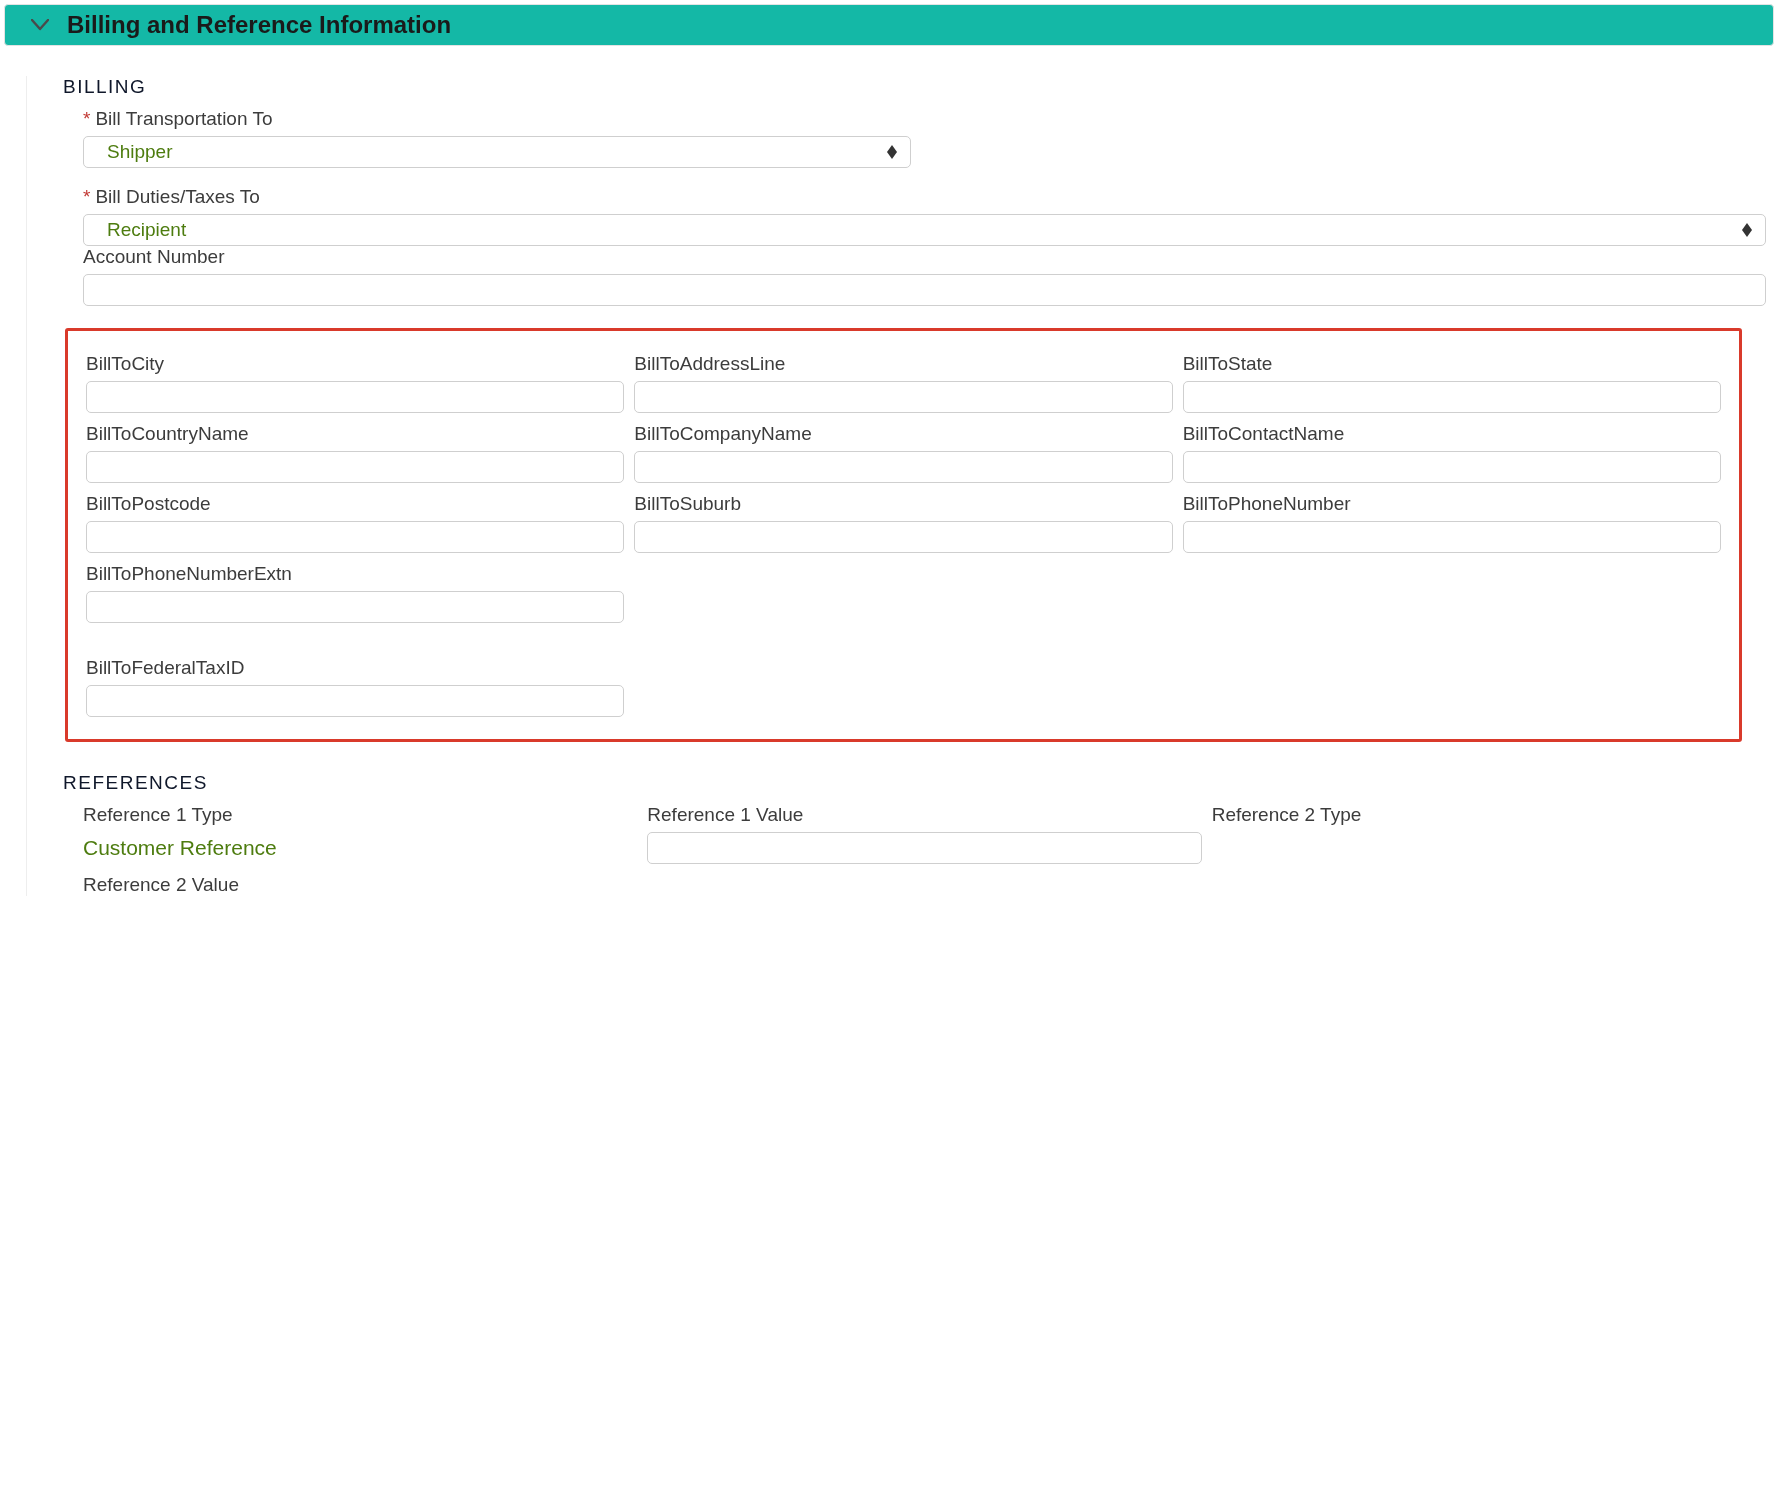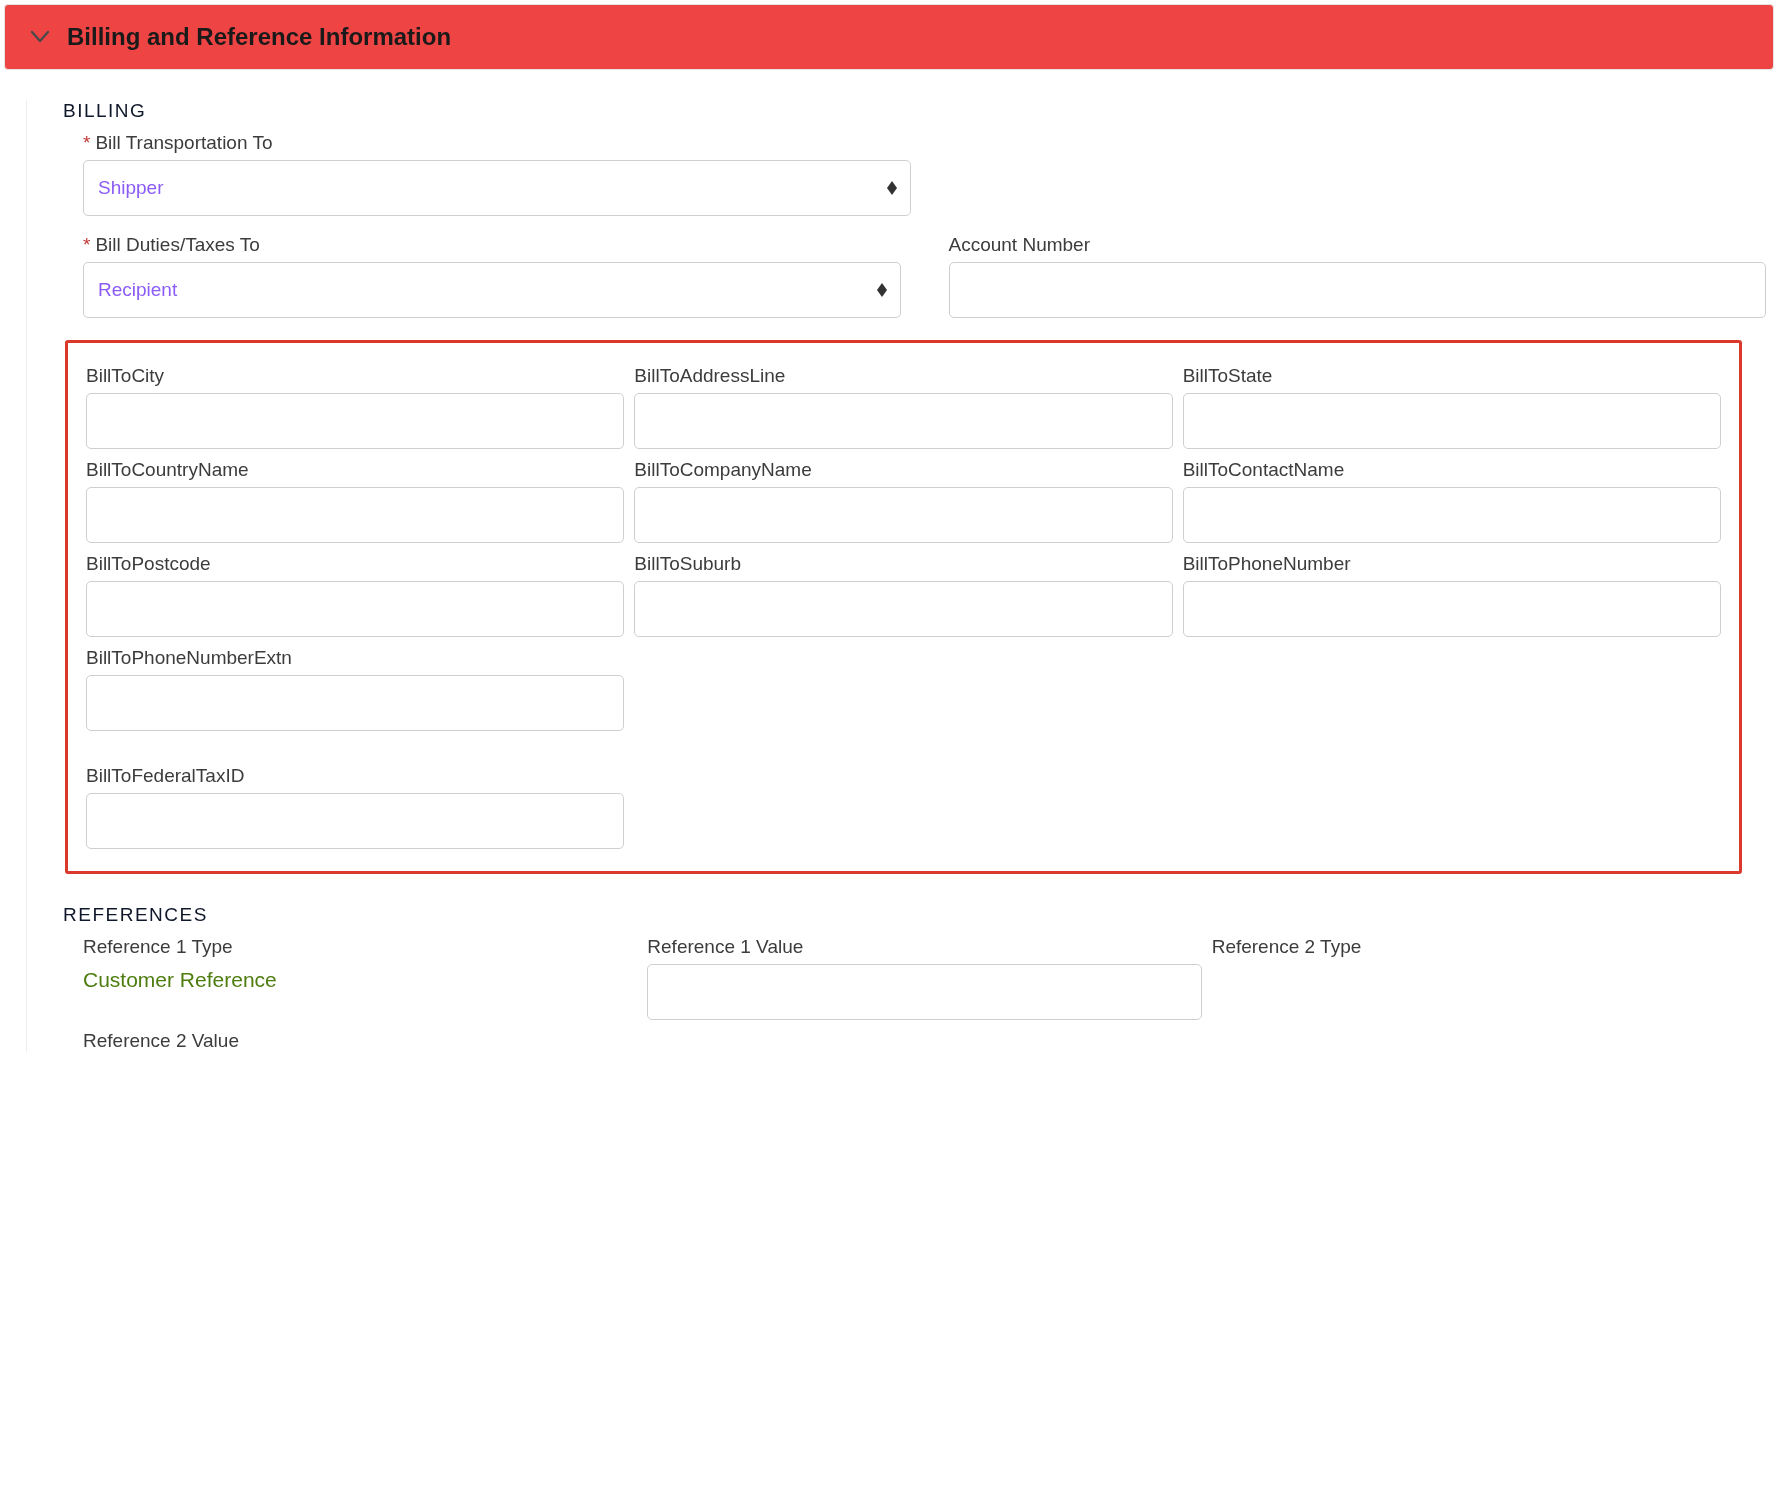--- a/index.html
+++ b/index.html
@@ -7,24 +7,24 @@
     margin: 0;
     padding: 0;
   }
   body {
     font-family: -apple-system, BlinkMacSystemFont, "Segoe UI", Arial, sans-serif;
     background: #ffffff;
     color: #222222;
     font-size: 19px;
   }
   .section-header {
-    background: #ef4444;
+    background: #14b8a6;
     border: 1px solid #e3e3e3;
     border-radius: 4px;
-    padding: 18px 24px;
+    padding: 6px 24px;
     display: flex;
     align-items: center;
     gap: 16px;
     margin: 4px 4px 24px 4px;
   }
   .section-header .chev {
     display: inline-flex;
     align-items: center;
     justify-content: center;
     width: 22px;
@@ -68,27 +68,27 @@
     color: #3c3c3c;
     font-weight: 400;
   }
   .required::before {
     content: "*";
     color: #c23934;
     margin-right: 5px;
   }
   .text-input, .select-input {
     width: 100%;
-    height: 56px;
+    height: 32px;
     border: 1px solid #cfcfcf;
     border-radius: 5px;
-    padding: 0 14px;
+    padding: 0 23px;
     font-size: 19px;
     background: #fff;
-    color: #8b5cf6;
+    color: #4d7c0f;
   }
   .select-wrap {
     position: relative;
     width: 100%;
   }
   .select-input {
     appearance: none;
     -webkit-appearance: none;
     padding-right: 44px;
   }
@@ -123,21 +123,21 @@
     margin-top: 24px;
   }
   .billing-top-row1 {
     display: grid;
     grid-template-columns: 1fr 1fr;
     column-gap: 27px;
     margin-bottom: 18px;
   }
   .billing-top-row2 {
     display: grid;
-    grid-template-columns: 1fr 1fr;
+    grid-template-columns: 1fr;
     column-gap: 48px;
     margin-bottom: 22px;
   }
 </style>
 </head>
 <body>
 
 <div class="section-header">
   <span class="chev">
     <svg width="18" height="12" viewBox="0 0 18 12">

